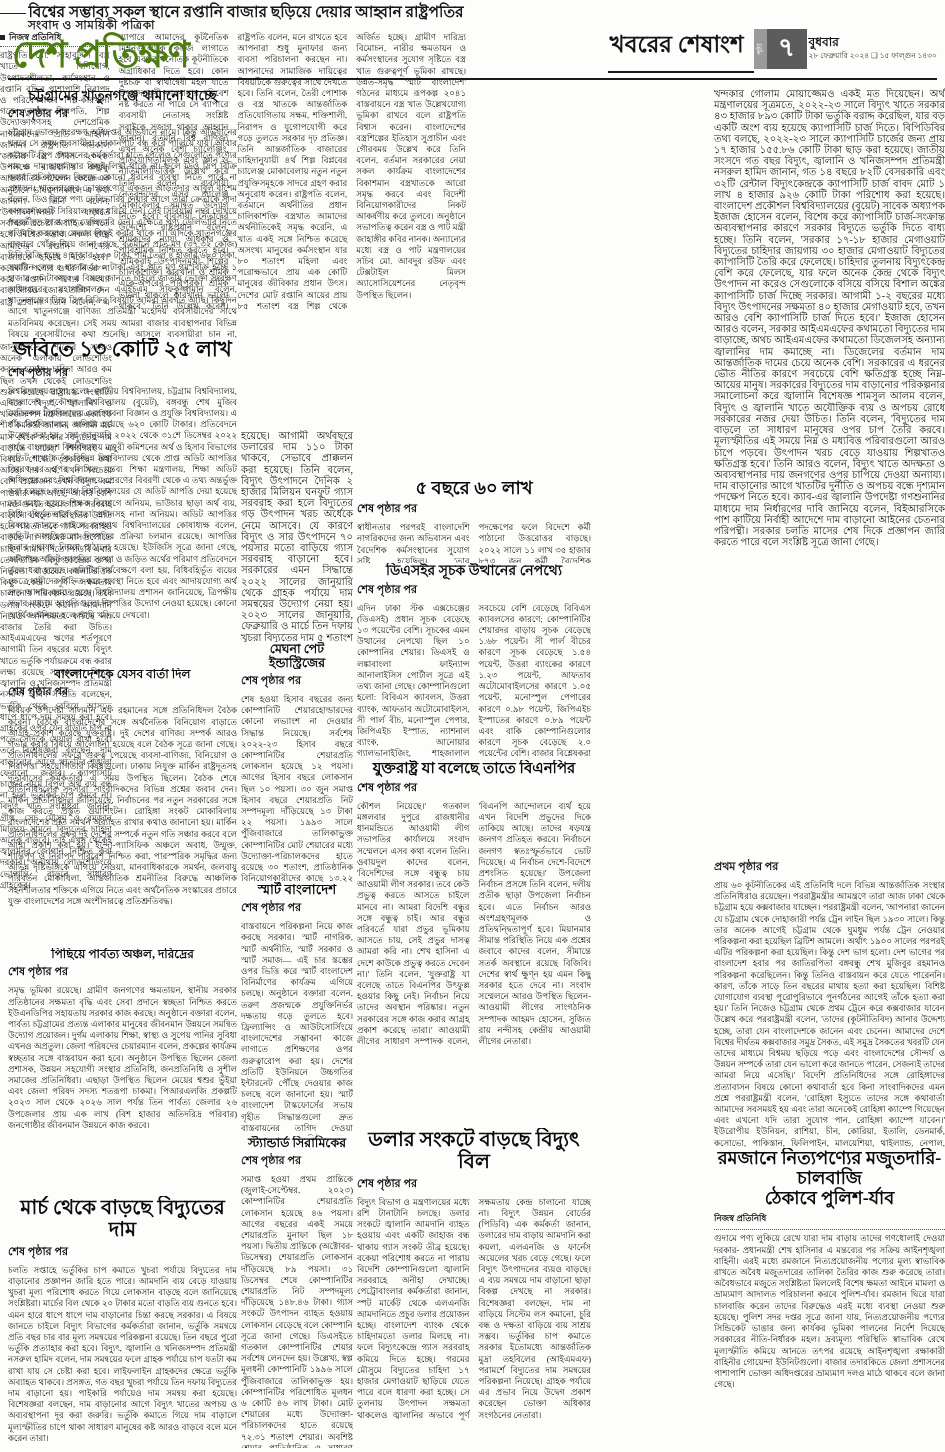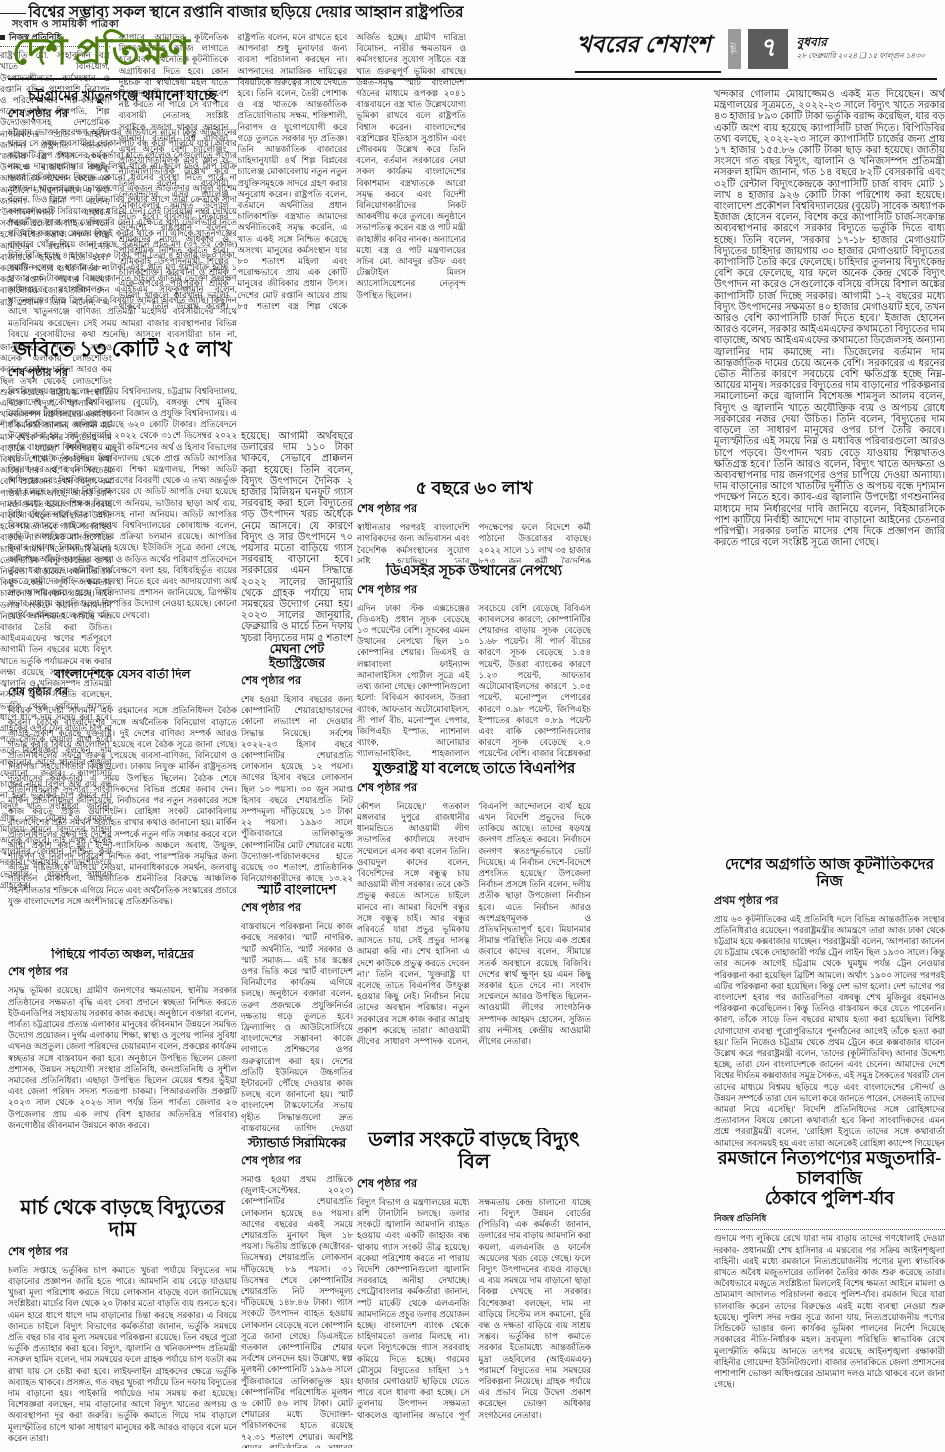--- a/index.html
+++ b/index.html
@@ -2,24 +2,24 @@
 <html><head>
 <meta charset="utf-8">
 <style>
   html,body{margin:0;padding:0;background:#e8e8e4;}
   .page{position:relative;width:945px;height:1452px;background:#fdfdfb;margin:0 auto;
         font-family:"Liberation Serif", serif;color:#141414;overflow:hidden;}
   
   .hdr{position:absolute;left:8px;top:14px;width:929px;height:64px;}
   .hdr-rule{position:absolute;left:8px;top:78px;width:929px;border-top:2px solid #1a1a1a;}
   .masthead-wrap{position:absolute;left:4px;top:2px;}
-  .masthead-tagline{font-size:10px;font-weight:bold;letter-spacing:.5px;color:#222;margin-left:0;}
+  .masthead-tagline{font-size:12px;font-weight:bold;letter-spacing:.5px;color:#222;margin-left:16px;}
   .masthead{font-size:37px;font-weight:900;line-height:38px;color:#4d7c0f;
             font-family:"Liberation Serif", serif;letter-spacing:-1px;}
-  .hdr-right{position:absolute;right:12px;top:10px;display:flex;align-items:center;gap:7px;font-style:italic;}
+  .hdr-right{position:absolute;right:0;top:10px;display:flex;align-items:center;}
   .section-title{font-size:23px;font-weight:bold;padding:2px 10px 6px 2px;border-bottom:2.5px solid #1a1a1a;}
   .page-label-box{width:13px;height:40px;background:#9a9a9a;color:#fff;display:flex;align-items:center;justify-content:center;}
   .page-label-box span{transform:rotate(-90deg);font-size:7px;white-space:nowrap;}
   .page-number-box{width:40px;height:40px;background:#5c5c5c;color:#fff;display:flex;align-items:center;justify-content:center;
                    font-size:26px;font-weight:bold;}
   .date-block{line-height:13px;padding-left:2px;}
   .weekday{font-size:12px;font-weight:bold;}
   .date-line{font-size:7.5px;color:#333;}
   
   .col{position:absolute;display:flex;flex-direction:column;font-family:Liberation Serif, serif;}
@@ -155,21 +155,20 @@
     </div>
   </div>
 
   <div id="col5">
     <div class="body" style="height:1018px">জানুয়ারিতে শীতের সময়ও অনেক এলাকায় লোডশেডিং করতে হয়েছে। চাহিদা আরও কম ছিল তখন থেকেই লোডশেডিং শুরু করেছে রাষ্ট্রায়ত্ত সংস্থাটি। এদিকে বিদ্যুৎ, জ্বালানি ও খনিজসম্পদ মন্ত্রণালয়ের একাধিক শীর্ষ কর্মকর্তা জানান, আগামী মার্চ মাস থেকে সরকার বিদ্যুতের দাম বাড়াতে যাচ্ছে। শিগগিরই এ বিষয়ে গেজেট প্রকাশের কথা আছে। যার অর্থ, যখন সবচেয়ে বেশি প্রয়োজন তখন বিদ্যুৎ কম পাওয়ার শঙ্কা আছে, আবার বেশি দামও গুনতে হবে। গ্যাস সরবরাহ বাড়ানো গেলে পরিস্থিতির উন্নতি হতে পারত। তবে গ্যাস সরবরাহও বাড়ছে না। গরমের মাসগুলোতে চাহিদা সামাল দিতে পিডিবি এবার তেলভিত্তিক বিদ্যুৎকেন্দ্রের ওপর নির্ভরতা বাড়াবে। কয়লাভিত্তিক কিছু কেন্দ্র পূর্ণ সক্ষমতায় চালানোর পরিকল্পনা রয়েছে। তবে ডলার সংকটে কয়লা আমদানি নিয়েও অনিশ্চয়তা কাটছে না। বাজার তৈরি করা উচিত। আইএমএফের ঋণের শর্তপূরণে আগামী তিন বছরের মধ্যে বিদ্যুৎ খাতে ভর্তুকি পর্যায়ক্রমে বন্ধ করার লক্ষ্য রয়েছে সরকারের। বিদ্যুৎ, জ্বালানি ও খনিজসম্পদ প্রতিমন্ত্রী নসরুল হামিদ সম্প্রতি বলেছেন, ভর্তুকি থেকে বেরিয়ে আসতে ধাপে ধাপে দাম সমন্বয় করা হবে। গ্রাহকের ওপর যেন বাড়তি চাপ না পড়ে সেদিকে খেয়াল রাখা হবে। তবে বিশেষজ্ঞরা বলছেন, দাম বাড়ানোর আগে খাতটির শৃঙ্খলা ফেরানো জরুরি। ক্যাপাসিটি চার্জের নামে বিপুল অর্থ ব্যয় বন্ধ না হলে ভর্তুকির চাপ কমবে না। বিদ্যুৎ খাত সংশ্লিষ্টরা জানান, গ্রীষ্ম, সেচ মৌসুম ও রমজান মিলিয়ে সামনে বিদ্যুতের চাহিদা অনেক বাড়বে। তাই এখন থেকেই জ্বালানির জোগান নিশ্চিত করা দরকার। অন্যথায় লোডশেডিংয়ে ভোগান্তি বাড়বে সাধারণ গ্রাহকের।</div>
   </div>
 
   <div id="rightcol" class="col">
     <div class="lead-body" style="height:768px">খন্দকার গোলাম মোয়াজ্জেমও একই মত দিয়েছেন। অর্থ মন্ত্রণালয়ের সূত্রমতে, ২০২২-২৩ সালে বিদ্যুৎ খাতে সরকার ৪৩ হাজার ৮৯৩ কোটি টাকা ভর্তুকি বরাদ্দ করেছিল, যার বড় একটি অংশ ব্যয় হয়েছে ক্যাপাসিটি চার্জ দিতে। বিপিডিবির তথ্য বলছে, ২০২২-২৩ সালে ক্যাপাসিটি চার্জের জন্য প্রায় ১৭ হাজার ১৫৫.৮৬ কোটি টাকা ছাড় করা হয়েছে। জাতীয় সংসদে গত বছর বিদ্যুৎ, জ্বালানি ও খনিজসম্পদ প্রতিমন্ত্রী নসরুল হামিদ জানান, গত ১৪ বছরে ৮২টি বেসরকারি এবং ৩২টি রেন্টাল বিদ্যুৎকেন্দ্রকে ক্যাপাসিটি চার্জ বাবদ মোট ১ লাখ ৪ হাজার ৯২৬ কোটি টাকা পরিশোধ করা হয়েছে। বাংলাদেশ প্রকৌশল বিশ্ববিদ্যালয়ের (বুয়েট) সাবেক অধ্যাপক ইজাজ হোসেন বলেন, বিশেষ করে ক্যাপাসিটি চার্জ-সংক্রান্ত অব্যবস্থাপনার কারণে সরকার বিদ্যুতে ভর্তুকি দিতে বাধ্য হচ্ছে। তিনি বলেন, 'সরকার ১৭-১৮ হাজার মেগাওয়াট বিদ্যুতের চাহিদার জায়গায় ৩০ হাজার মেগাওয়াট বিদ্যুতের ক্যাপাসিটি তৈরি করে ফেলেছে। চাহিদার তুলনায় বিদ্যুৎকেন্দ্র বেশি করে ফেলেছে, যার ফলে অনেক কেন্দ্র থেকে বিদ্যুৎ উৎপাদন না করেও সেগুলোকে বসিয়ে বসিয়ে বিশাল অঙ্কের ক্যাপাসিটি চার্জ দিচ্ছে সরকার। আগামী ১-২ বছরের মধ্যে বিদ্যুৎ উৎপাদনের সক্ষমতা ৪০ হাজার মেগাওয়াট হবে, তখন আরও বেশি ক্যাপাসিটি চার্জ দিতে হবে।' ইজাজ হোসেন আরও বলেন, সরকার আইএমএফের কথামতো বিদ্যুতের দাম বাড়াচ্ছে, অথচ আইএমএফের কথামতো ডিজেলসহ অন্যান্য জ্বালানির দাম কমাচ্ছে না। ডিজেলের বর্তমান দাম আন্তর্জাতিক দামের চেয়ে অনেক বেশি। সরকারের এ ধরনের ভৌত নীতির কারণে সবচেয়ে বেশি ক্ষতিগ্রস্ত হচ্ছে নিম্ন-আয়ের মানুষ। সরকারের বিদ্যুতের দাম বাড়ানোর পরিকল্পনার সমালোচনা করে জ্বালানি বিশেষজ্ঞ শামসুল আলম বলেন, বিদ্যুৎ ও জ্বালানি খাতে অযৌক্তিক ব্যয় ও অপচয় রোধে সরকারের নজর দেয়া উচিত। তিনি বলেন, 'বিদ্যুতের দাম বাড়লে তা সাধারণ মানুষের ওপর চাপ তৈরি করবে। মূল্যস্ফীতির এই সময়ে নিম্ন ও মধ্যবিত্ত পরিবারগুলো আরও চাপে পড়বে। উৎপাদন খরচ বেড়ে যাওয়ায় শিল্পখাতও ক্ষতিগ্রস্ত হবে।' তিনি আরও বলেন, বিদ্যুৎ খাতে অদক্ষতা ও অব্যবস্থাপনার দায় জনগণের ওপর চাপিয়ে দেওয়া অন্যায্য। দাম বাড়ানোর আগে খাতটির দুর্নীতি ও অপচয় বন্ধে দৃশ্যমান পদক্ষেপ নিতে হবে। ক্যাব-এর জ্বালানি উপদেষ্টা গণশুনানির মাধ্যমে দাম নির্ধারণের দাবি জানিয়ে বলেন, বিইআরসিকে পাশ কাটিয়ে নির্বাহী আদেশে দাম বাড়ানো আইনের চেতনার পরিপন্থী। সরকার চলতি মাসের শেষ দিকে প্রজ্ঞাপন জারি করতে পারে বলে সংশ্লিষ্ট সূত্রে জানা গেছে।</div>
     <div class="art" style="height:292px">
-      <div class="head h-15">দেশের অগ্রগতি আজ কূটনীতিকদের নিজ</div>
       <div class="tag">প্রথম পৃষ্ঠার পর</div>
       <div class="body">প্রায় ৬০ কূটনীতিকের এই প্রতিনিধি দলে বিভিন্ন আন্তর্জাতিক সংস্থার প্রতিনিধিরাও রয়েছেন। পররাষ্ট্রমন্ত্রীর আমন্ত্রণে তারা আজ ঢাকা থেকে চট্টগ্রাম হয়ে কক্সবাজার যাচ্ছেন। পররাষ্ট্রমন্ত্রী বলেন, 'আপনারা জানেন যে চট্টগ্রাম থেকে দোহাজারী পর্যন্ত ট্রেন লাইন ছিল ১৯৩০ সালে। কিন্তু তার অনেক আগেই চট্টগ্রাম থেকে ঘুমধুম পর্যন্ত ট্রেন নেওয়ার পরিকল্পনা করা হয়েছিল ব্রিটিশ আমলে। অর্থাৎ ১৯০০ সালের পরপরই এটির পরিকল্পনা করা হয়েছিল। কিন্তু দেশ ভাগ হলো। দেশ ভাগের পর বাংলাদেশ হবার পর জাতিরপিতা বঙ্গবন্ধু শেখ মুজিবুর রহমানও পরিকল্পনা করেছিলেন। কিন্তু তিনিও বাস্তবায়ন করে যেতে পারেননি। কারণ, তাঁকে সাড়ে তিন বছরের মাথায় হত্যা করা হয়েছিল। বিশিষ্ট যোগাযোগ ব্যবস্থা পুরোপুরিভাবে পুনর্গঠনের আগেই তাঁকে হত্যা করা হয়।' তিনি নিজেও চট্টগ্রাম থেকে প্রথম ট্রেনে করে কক্সবাজার যাবেন উল্লেখ করে পররাষ্ট্রমন্ত্রী বলেন, 'তাদের (কূটনীতিবিদ) আনার উদ্দেশ্য হচ্ছে, তারা যেন বাংলাদেশকে জানেন এবং চেনেন। আমাদের দেশে বিশ্বের দীর্ঘতম কক্সবাজার সমুদ্র সৈকত, এই সমুদ্র সৈকতের খবরটি যেন তাদের মাধ্যমে বিশ্বময় ছড়িয়ে পড়ে এবং বাংলাদেশের সৌন্দর্য ও উন্নয়ন সম্পর্কে তারা যেন ভালো করে জানতে পারেন, সেজন্যই তাদের আমরা নিয়ে এসেছি।' বিদেশি প্রতিনিধিদের সঙ্গে রোহিঙ্গাদের প্রত্যাবাসন বিষয়ে কোনো কথাবার্তা হবে কিনা সাংবাদিকদের এমন প্রশ্নে পররাষ্ট্রমন্ত্রী বলেন, 'রোহিঙ্গা ইস্যুতে তাদের সঙ্গে কথাবার্তা আমাদের সবসময়ই হয় এবং তারা অনেকেই রোহিঙ্গা ক্যাম্পে গিয়েছেন এবং এখনো যদি তারা সুযোগ পান, রোহিঙ্গা ক্যাম্পে যাবেন।' ইউরোপীয় ইউনিয়ন, রাশিয়া, চীন, কোরিয়া, ইতালি, ডেনমার্ক, কসোভো, পাকিস্তান, ফিলিপাইন, মালয়েশিয়া, থাইল্যান্ড, নেপাল, শ্রীলঙ্কা, ভিয়েতনাম, জ্যামাইকা, ভুটান, জাপান, আর্জেন্টিনা, লিবিয়া, সিঙ্গাপুর, অস্ট্রেলিয়া, মিশর, ফ্রান্স এবং এফএও, আইওএম-এর প্রতিনিধিরা সফরে অংশ নিচ্ছেন।</div>
     </div>
     <div class="art" style="height:300px">
       <div class="head h-18">রমজানে নিত্যপণ্যের মজুতদারি-চালবাজি</div>
       <div class="head h-18">ঠেকাবে পুলিশ-র্যাব</div>
       <div class="byline" style="margin-top:4px"><span>নিজস্ব প্রতিনিধি</span></div>
       <div class="body">গুদামে পণ্য লুকিয়ে রেখে যারা দাম বাড়ায় তাদের গণধোলাই দেওয়া দরকার- প্রধানমন্ত্রী শেখ হাসিনার এ মন্তব্যের পর সক্রিয় আইনশৃঙ্খলা বাহিনী। এরই মধ্যে রমজানে নিত্যপ্রয়োজনীয় পণ্যের মূল্য স্বাভাবিক রাখতে অবৈধ মজুতদারের তালিকা তৈরির কাজ শুরু করেছে তারা। অবৈধভাবে মজুতে সংশ্লিষ্টতা মিললেই বিশেষ ক্ষমতা আইনে মামলা ও ভ্রাম্যমাণ আদালত পরিচালনা করবে পুলিশ-র্যাব। রমজান ঘিরে যারা চালবাজি করেন তাদের বিরুদ্ধেও এরই মধ্যে ব্যবস্থা নেওয়া শুরু হয়েছে। পুলিশ সদর দপ্তর সূত্রে জানা যায়, নিত্যপ্রয়োজনীয় পণ্যের সিন্ডিকেট ভাঙার জন্য কার্যকর ভূমিকা পালনের নির্দেশ দিয়েছে সরকারের নীতি-নির্ধারক মহল। দ্রব্যমূল্য পরিস্থিতি স্বাভাবিক রেখে মূল্যস্ফীতি কমিয়ে আনতে তৎপর রয়েছে আইনশৃঙ্খলা রক্ষাকারী বাহিনীর গোয়েন্দা ইউনিটগুলো। বাজার তদারকিতে জেলা প্রশাসনের পাশাপাশি ভোক্তা অধিদপ্তরের ভ্রাম্যমাণ দলও মাঠে থাকবে বলে জানা গেছে।</div>
     </div>
   </div>

